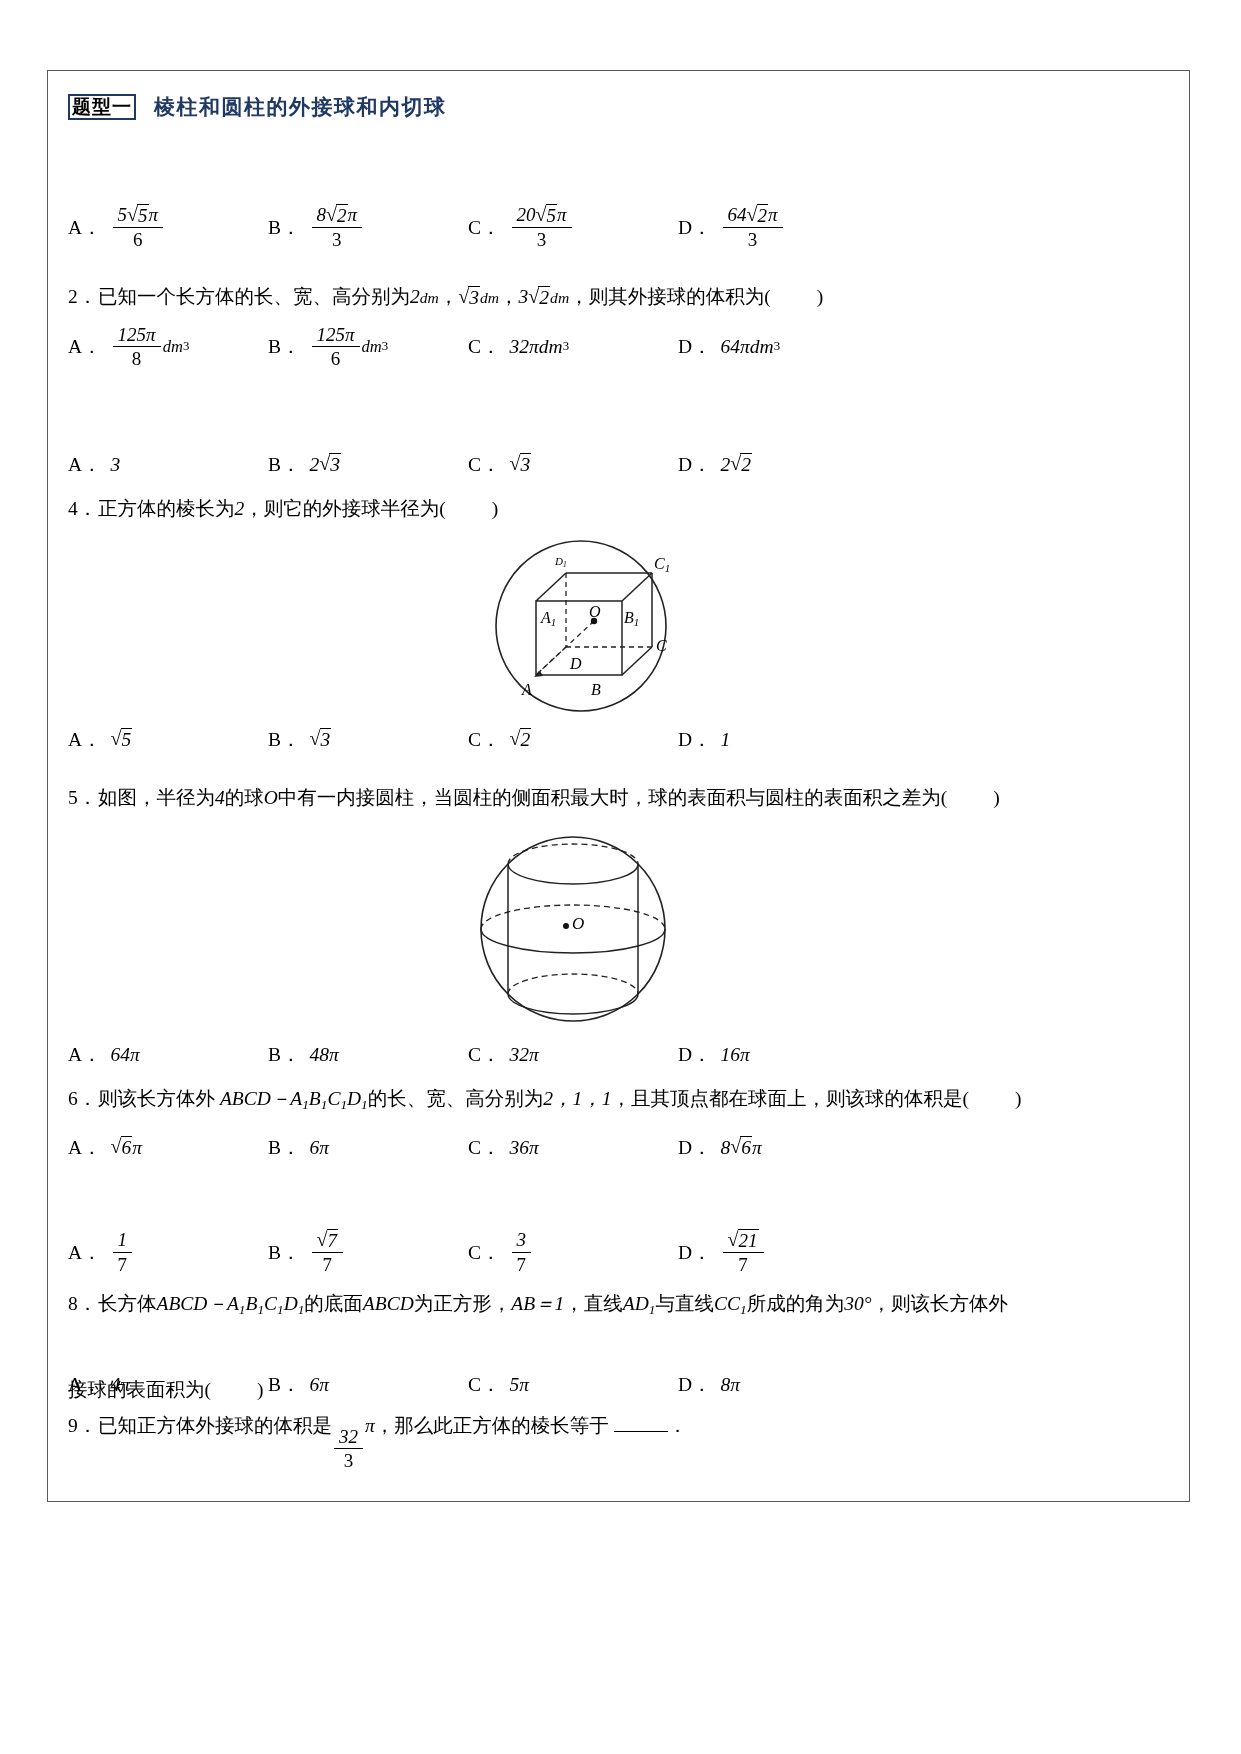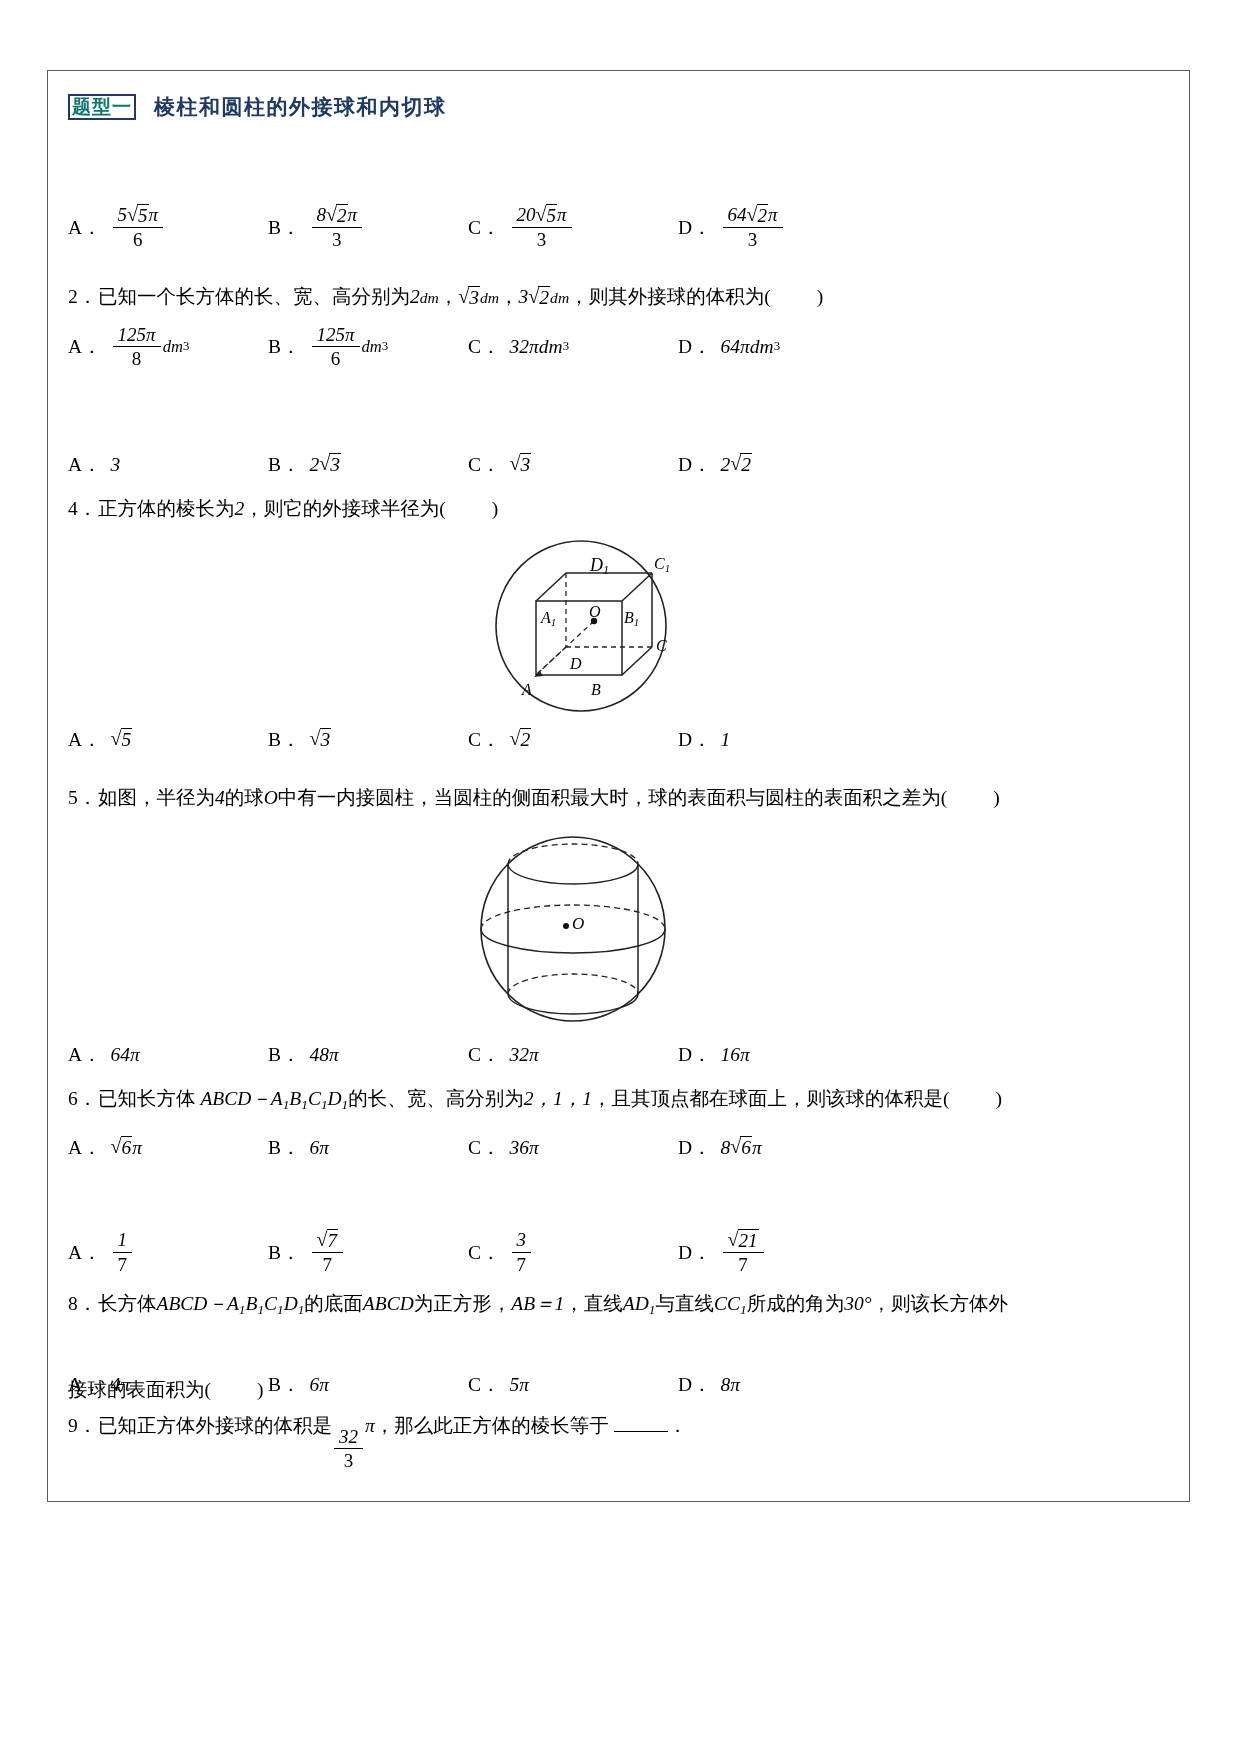--- a/index.html
+++ b/index.html
@@ -18,21 +18,21 @@
     border:1.5px solid #5a5a5a;
     box-sizing:border-box;
   }
   
   .hdr{
     position:absolute;left:20px;top:22px;
     display:flex;align-items:center;gap:18px;
   }
   .hdr-badge{
     font-family:"DejaVu Sans","Liberation Sans",sans-serif;
-    font-weight:bold;font-size:19px;color:#0f766e;
+    font-weight:bold;font-size:19px;color:#000000;
     letter-spacing:1px;
     border:2px double #1f3864;
     padding:0 2px 1px 2px;
     line-height:1.15;
   }
   .hdr-title{
     font-family:"DejaVu Sans","Liberation Sans",sans-serif;
     font-weight:bold;font-size:21px;color:#1f3864;
     letter-spacing:1.5px;
   }
@@ -215,21 +215,21 @@
         <line x1="204" y1="42" x2="204" y2="116" stroke="#222" stroke-width="1.5"></line>
 
         <line x1="88" y1="144" x2="118" y2="116" stroke="#222" stroke-width="1.3" stroke-dasharray="5,4"></line>
         <line x1="118" y1="116" x2="204" y2="116" stroke="#222" stroke-width="1.3" stroke-dasharray="5,4"></line>
         <line x1="118" y1="42" x2="118" y2="116" stroke="#222" stroke-width="1.3" stroke-dasharray="5,4"></line>
 
         <line x1="146" y1="90" x2="90" y2="142" stroke="#222" stroke-width="1.3" stroke-dasharray="5,4"></line>
         <polygon points="92,140 86,146 95,145" fill="#222"></polygon>
         <circle cx="146" cy="90" r="3.2" fill="#111"></circle>
       </svg>
-      <span style="position:absolute;left:107px;top:24px;font-size:18px;margin-left:35px;"><span class="it">D</span><span class="sub">1</span></span>
+      <span style="position:absolute;left:107px;top:24px;font-size:11px;"><span class="it">D</span><span class="sub">1</span></span>
       <span style="position:absolute;left:206px;top:24px;font-size:16px;"><span class="it">C</span><span class="sub">1</span></span>
       <span style="position:absolute;left:93px;top:78px;font-size:16px;"><span class="it">A</span><span class="sub">1</span></span>
       <span style="position:absolute;left:176px;top:78px;font-size:16px;"><span class="it">B</span><span class="sub">1</span></span>
       <span style="position:absolute;left:141px;top:72px;font-size:16px;" class="it">O</span>
       <span style="position:absolute;left:208px;top:106px;font-size:16px;" class="it">C</span>
       <span style="position:absolute;left:122px;top:124px;font-size:16px;" class="it">D</span>
       <span style="position:absolute;left:74px;top:150px;font-size:16px;" class="it">A</span>
       <span style="position:absolute;left:143px;top:150px;font-size:16px;" class="it">B</span>
     </div>
 
@@ -298,21 +298,21 @@
         <span class="opt-lbl">C．</span>
         <span class="it">32π</span>
       </span>
       <span class="opt">
         <span class="opt-lbl">D．</span>
         <span class="it">16π</span>
       </span>
     </div>
 
     <div class="q" style="top:1013px;">
-      <span class="qnum">6．</span><span class="qtext"><span>已知长方体</span> <span class="it">ABCD－A</span><span class="sub">1</span><span class="it">B</span><span class="sub">1</span><span class="it">C</span><span class="sub">1</span><span class="it">D</span><span class="sub">1</span><span>的长、宽、高分别为</span><span class="it">2，1，1</span><span>，且其顶点都在球面上，则该球的体积是(</span><span class="gap"></span>)</span>
+      <span class="qnum">6．</span><span class="qtext"><span>则该长方体外</span> <span class="it">ABCD－A</span><span class="sub">1</span><span class="it">B</span><span class="sub">1</span><span class="it">C</span><span class="sub">1</span><span class="it">D</span><span class="sub">1</span><span>的长、宽、高分别为</span><span class="it">2，1，1</span><span>，且其顶点都在球面上，则该球的体积是(</span><span class="gap"></span>)</span>
     </div>
     <div class="opts" style="top:1063px;">
       <span class="opt" style="width:200px;">
         <span class="opt-lbl">A．</span>
         <span class="rad">
             <span class="sign">√</span>
             <span class="body"><span class="it">6</span></span>
           </span>
           <span class="it">π</span>
       </span>

